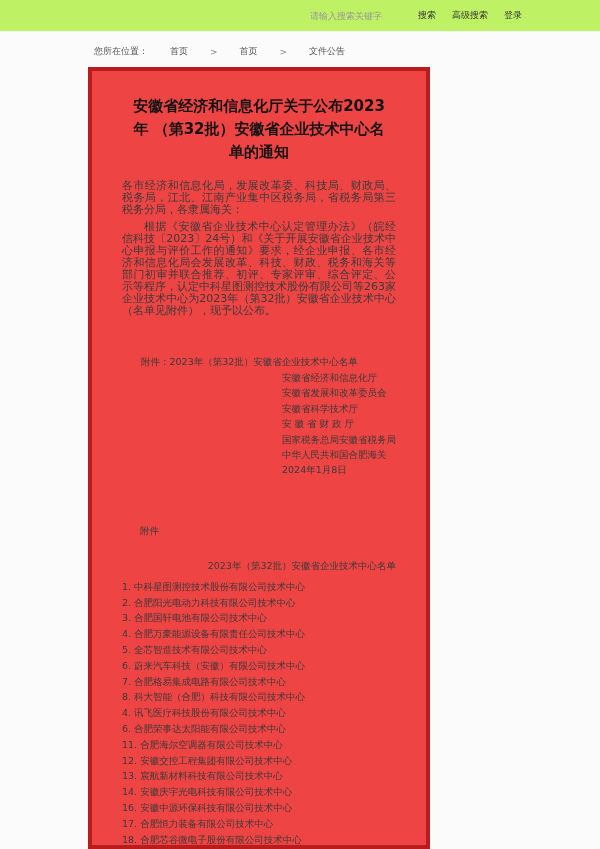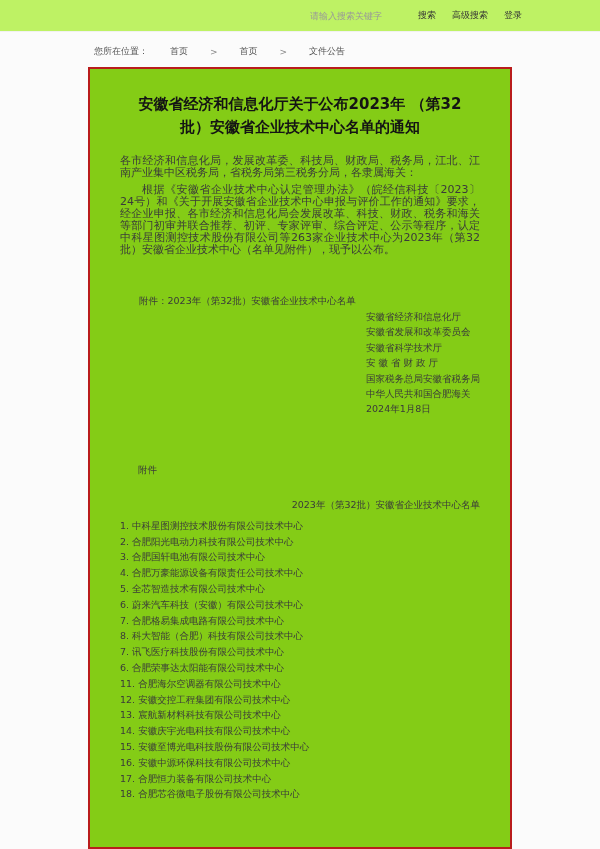--- a/index.html
+++ b/index.html
@@ -41,24 +41,24 @@
     color:#555;
     display:flex;
     align-items:center;
     gap:22px;
   }
   .crumb-link { cursor:pointer; color:#555; }
   .crumb-sep { color:#888; }
   
   .card {
     margin:9px 88px 0 88px;
-    width:424px;
+    width:342px;
     height:782px;
-    background:#84cc16;
-    border:2px solid #b91c1c;
+    background:#ef4444;
+    border:4px solid #b91c1c;
     padding:22px 30px 20px 30px;
     overflow:hidden;
   }
   .doc-title {
     font-size:15px;
     line-height:23px;
     font-weight:bold;
     color:#141414;
     text-align:center;
     margin:2px 6px 0 6px;
@@ -158,26 +158,25 @@
 
     <div class="center-list">
         <div class="center-item">1. 中科星图测控技术股份有限公司技术中心</div>
         <div class="center-item">2. 合肥阳光电动力科技有限公司技术中心</div>
         <div class="center-item">3. 合肥国轩电池有限公司技术中心</div>
         <div class="center-item">4. 合肥万豪能源设备有限责任公司技术中心</div>
         <div class="center-item">5. 全芯智造技术有限公司技术中心</div>
         <div class="center-item">6. 蔚来汽车科技（安徽）有限公司技术中心</div>
         <div class="center-item">7. 合肥格易集成电路有限公司技术中心</div>
         <div class="center-item">8. 科大智能（合肥）科技有限公司技术中心</div>
-        <div class="center-item">7. 讯飞医疗科技股份有限公司技术中心</div>
+        <div class="center-item">4. 讯飞医疗科技股份有限公司技术中心</div>
         <div class="center-item">6. 合肥荣事达太阳能有限公司技术中心</div>
         <div class="center-item">11. 合肥海尔空调器有限公司技术中心</div>
         <div class="center-item">12. 安徽交控工程集团有限公司技术中心</div>
         <div class="center-item">13. 宸航新材料科技有限公司技术中心</div>
         <div class="center-item">14. 安徽庆宇光电科技有限公司技术中心</div>
-        <div class="center-item">15. 安徽至博光电科技股份有限公司技术中心</div>
         <div class="center-item">16. 安徽中源环保科技有限公司技术中心</div>
         <div class="center-item">17. 合肥恒力装备有限公司技术中心</div>
         <div class="center-item">18. 合肥芯谷微电子股份有限公司技术中心</div>
       </div>
   </div>
 
 </div>
 
 </body></html>

